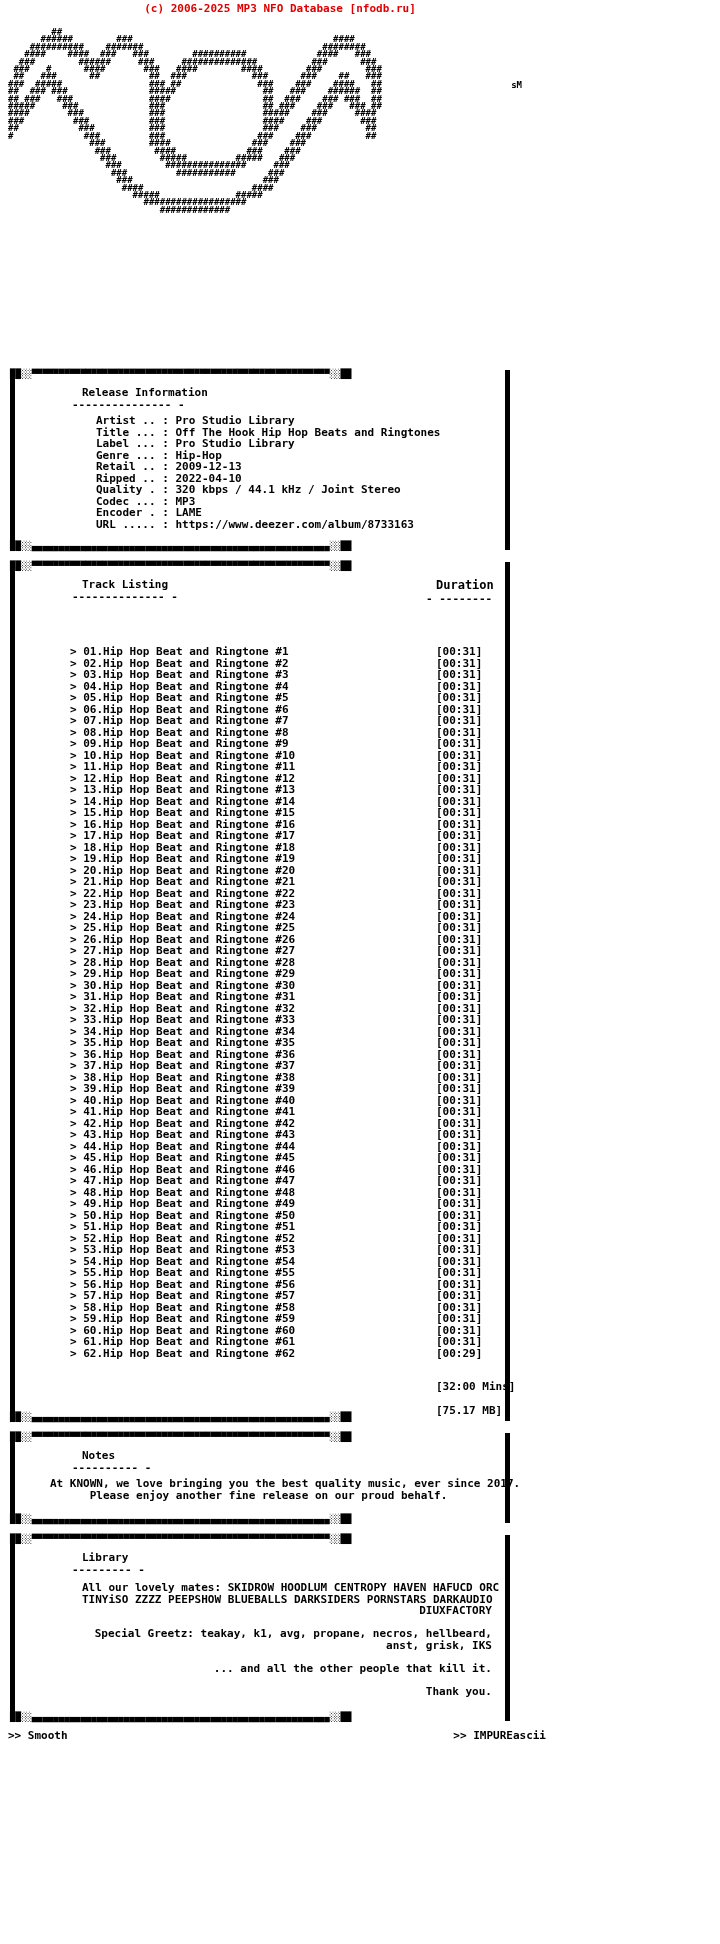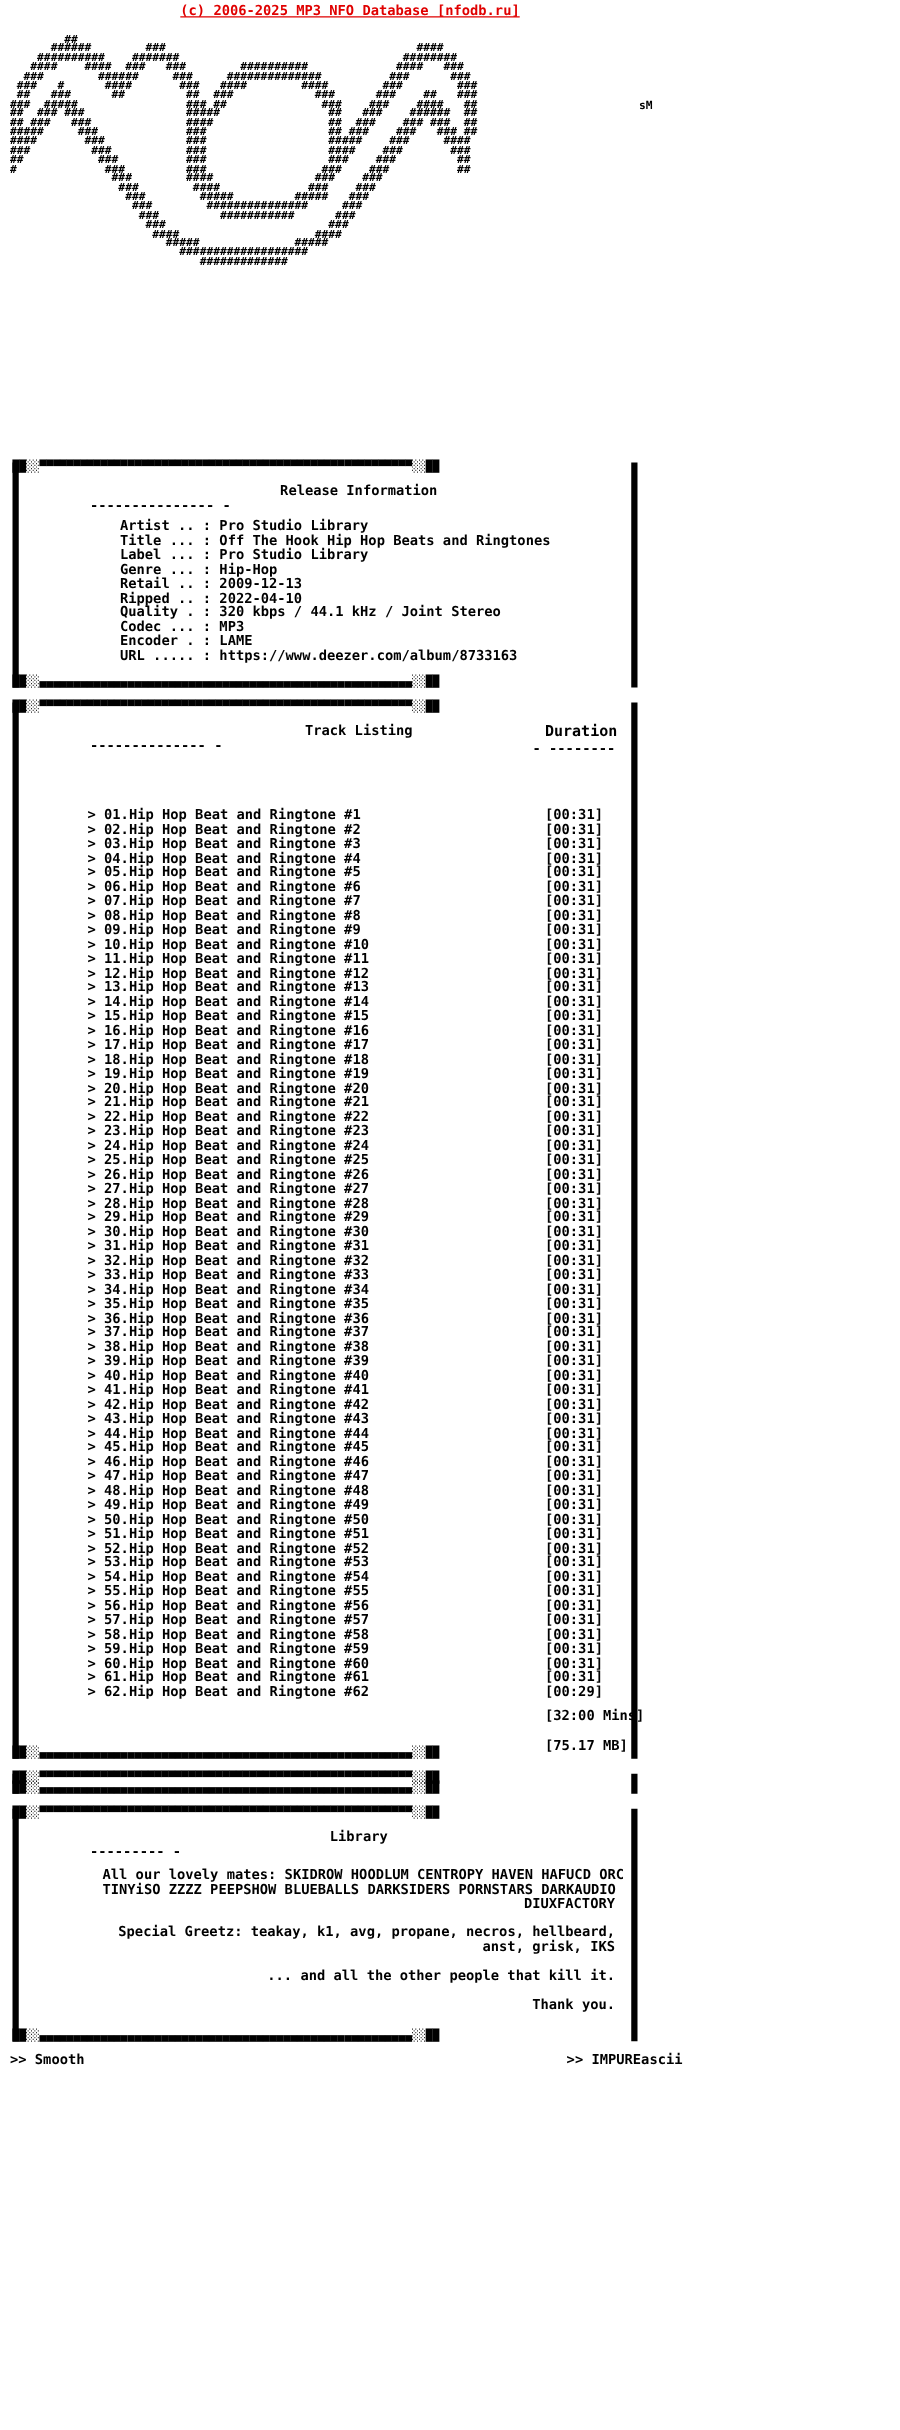--- a/index.html
+++ b/index.html
@@ -23,21 +23,20 @@
   
   .topbar {
     height: 18px;
     text-align: center;
     color: #e00000;
     font-size: 11px;
     font-weight: bold;
     letter-spacing: 0px;
     line-height: 18px;
     white-space: pre;
-    text-decoration: underline;
   }
   
   .logo-wrap {
     position: relative;
     width: 560px;
     height: 348px;
     overflow: hidden;
   }
   .logo {
     font-family: "DejaVu Sans Mono", "Liberation Mono", monospace;
@@ -59,21 +58,20 @@
     font-weight: bold;
     white-space: pre;
   }
   .sect-title {
     font-size: 11px;
     font-weight: bold;
     white-space: pre;
     margin: 0;
     padding: 0 0 0 46px;
     line-height: 14px;
-    text-align: center;
   }
   .sect-rule {
     font-size: 11px;
     font-weight: bold;
     white-space: pre;
     padding: 0 0 0 36px;
     line-height: 9px;
     letter-spacing: 0px;
   }
   .mono {
@@ -98,21 +96,21 @@
   }
   .track-name { padding-left: 34px; display: inline-block; }
   .track-dur {
     position: absolute;
     left: 400px;
     top: 0;
   }
   .totals {
     position: relative;
     height: 26px;
-    margin-top: 8px;
+    margin-top: 22px;
   }
   .totals div {
     position: absolute;
     left: 400px;
     white-space: pre;
     font-weight: bold;
   }
   .notes-body {
     padding: 6px 0 6px 14px;
     text-align: left;
@@ -226,20 +224,25 @@
         <div style="top:24px;">[75.17 MB]</div>
       </div>
     </div>
     <div class="hdr-deco">██░░▄▄▄▄▄▄▄▄▄▄▄▄▄▄▄▄▄▄▄▄▄▄▄▄▄▄▄▄▄▄▄▄▄▄▄▄▄▄▄▄▄▄▄▄▄▄▄▄▄▄▄▄▄▄▄░░██</div>
   </div>
 
   <div class="box-outer" style="margin-top:12px;">
     <div class="hdr-deco">██░░▀▀▀▀▀▀▀▀▀▀▀▀▀▀▀▀▀▀▀▀▀▀▀▀▀▀▀▀▀▀▀▀▀▀▀▀▀▀▀▀▀▀▀▀▀▀▀▀▀▀▀▀▀▀▀░░██</div>
     <div class="bar-l"></div>
     <div class="bar-r"></div>
+    <div class="content-pad" style="padding-top:8px;padding-bottom:8px;">
+      <div class="sect-title">Notes</div>
+      <div class="sect-rule">---------- -</div>
+      <div class="mono notes-body" id="notes-body"><div class="notes-line">At KNOWN, we love bringing you the best quality music, ever since 2017.</div><div class="notes-line">      Please enjoy another fine release on our proud behalf.</div></div>
+    </div>
     <div class="hdr-deco">██░░▄▄▄▄▄▄▄▄▄▄▄▄▄▄▄▄▄▄▄▄▄▄▄▄▄▄▄▄▄▄▄▄▄▄▄▄▄▄▄▄▄▄▄▄▄▄▄▄▄▄▄▄▄▄▄░░██</div>
   </div>
 
   <div class="box-outer" style="margin-top:12px;">
     <div class="hdr-deco">██░░▀▀▀▀▀▀▀▀▀▀▀▀▀▀▀▀▀▀▀▀▀▀▀▀▀▀▀▀▀▀▀▀▀▀▀▀▀▀▀▀▀▀▀▀▀▀▀▀▀▀▀▀▀▀▀░░██</div>
     <div class="bar-l"></div>
     <div class="bar-r"></div>
     <div class="content-pad" style="padding-top:8px;padding-bottom:10px;">
       <div class="sect-title">Library</div>
       <div class="sect-rule">--------- -</div>

